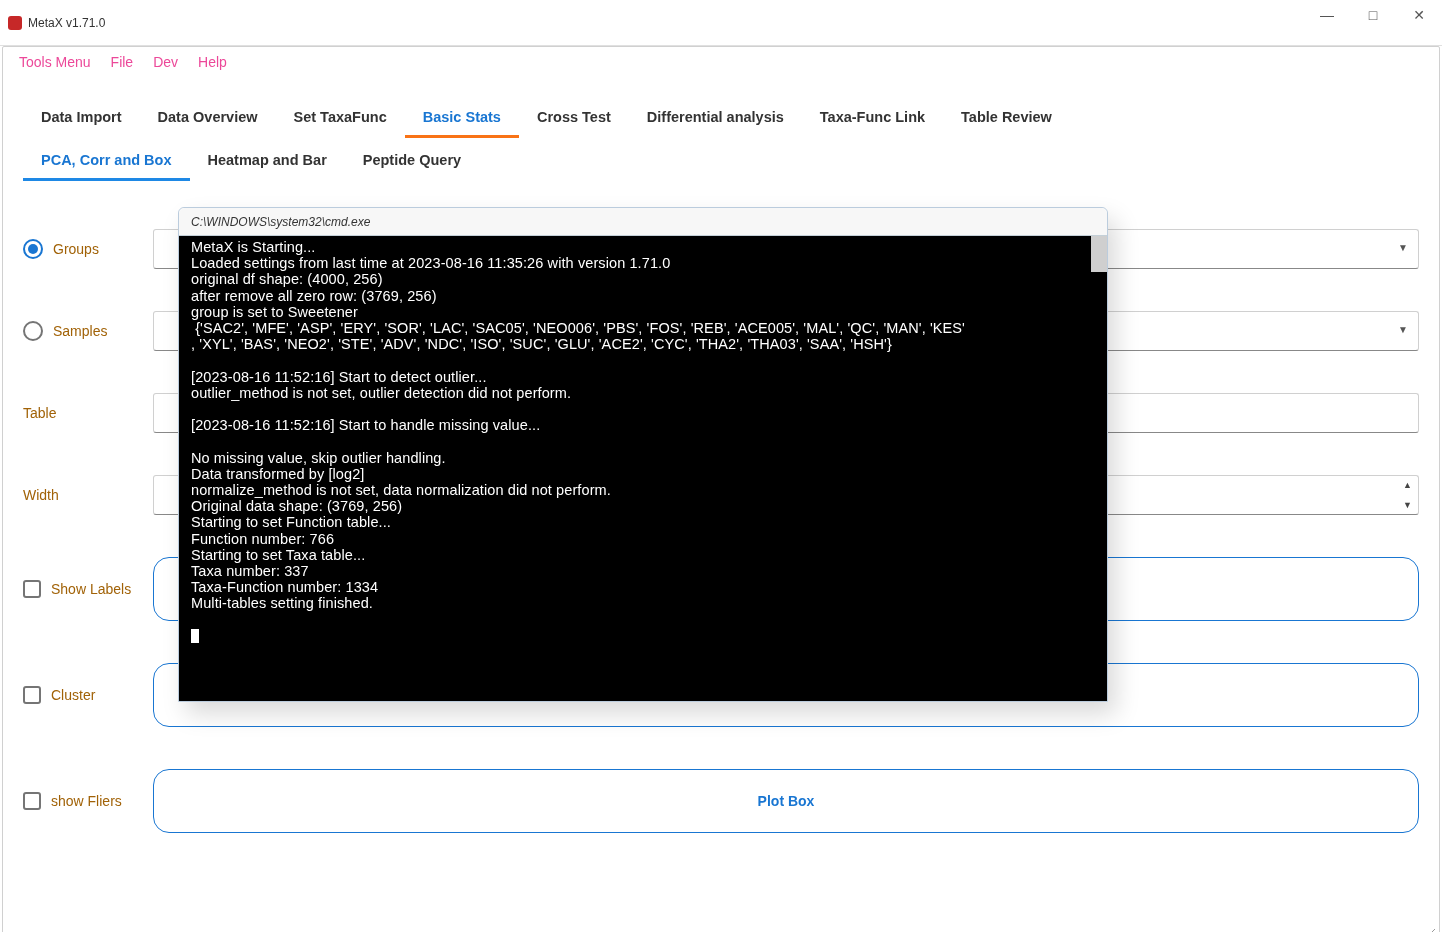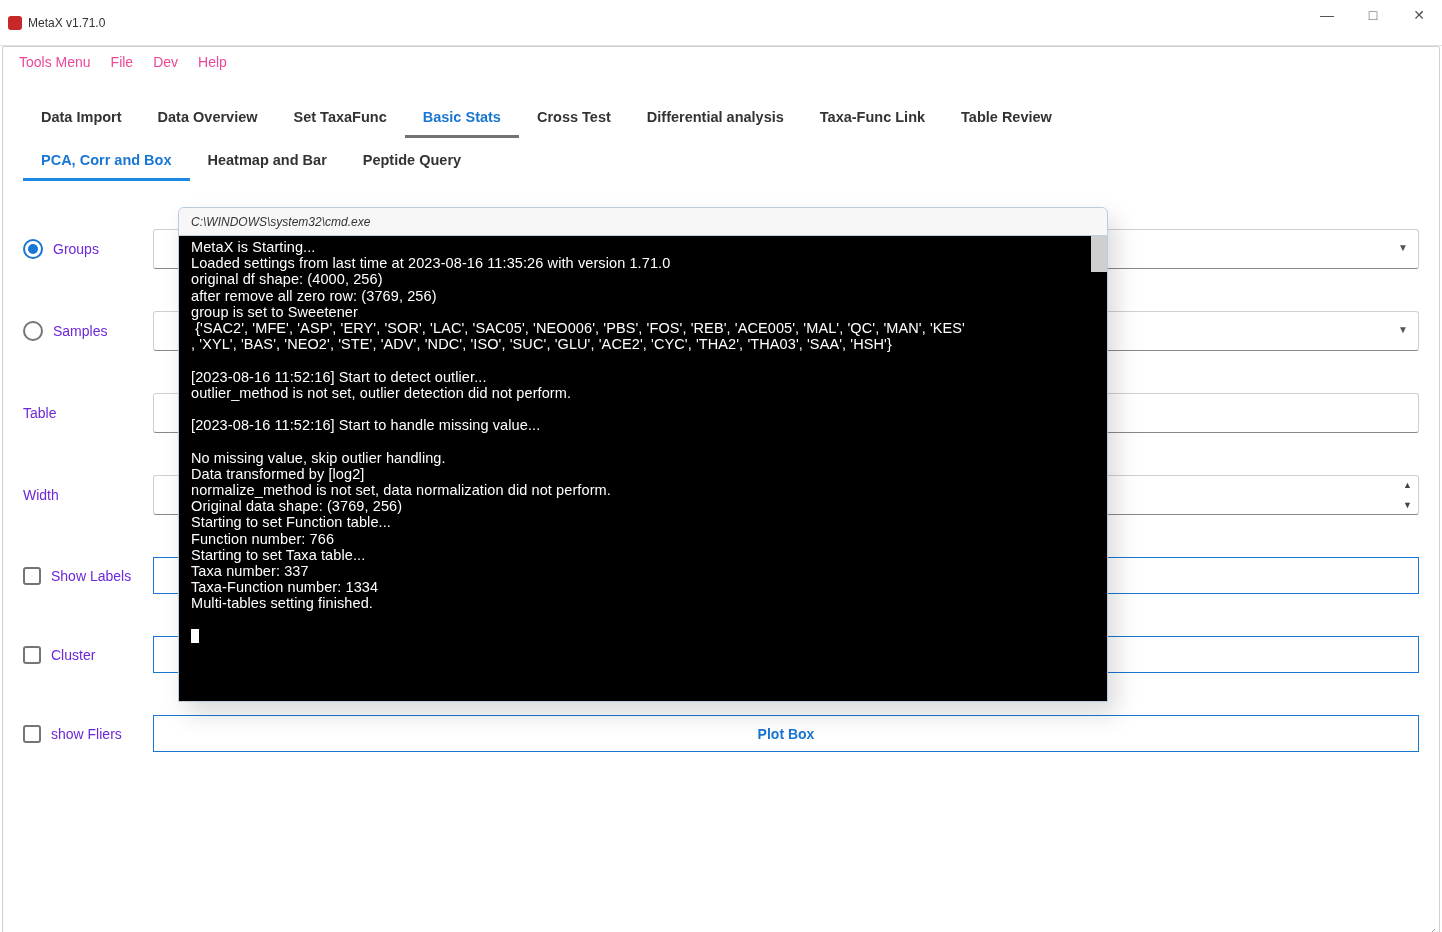--- a/index.html
+++ b/index.html
@@ -13,38 +13,38 @@
 
 .menubar { height: 30px; display:flex; align-items:center; padding-left:6px; border-bottom: 1px solid #e0e0e0;}
 .menu-item-top { padding: 4px 10px; font-size:14px; color:#ec4899; cursor:default;}
 
 .main-window { border:1px solid #d0d0d0; border-radius:2px; margin:0 2px 2px 2px; height: calc(932px - 30px - 2px); position:relative; background:#fff;}
 .menubar { border-bottom:none;}
 .content-area { padding: 0 20px;}
 
 .main-tabs { display:flex; margin-top:22px; gap:0; font-weight:700; font-size:14.5px; color:#333;}
 .main-tab { padding: 10px 18px; cursor:pointer;}
-.main-tab.active { color:#1976d2; border-bottom: 3px solid #737373;}
+.main-tab.active { color:#1976d2; border-bottom: 3px solid #f97316;}
 .sub-tabs { display:flex; margin-top:4px; font-weight:700; font-size:14.5px; color:#333;}
 .sub-tab { padding: 10px 18px; cursor:pointer;}
 .sub-tab.active { color:#1976d2; border-bottom: 3px solid #1e88e5;}
 
 .form-area { margin-top: 48px; display:flex; flex-direction:column; gap:42px;}
 .form-row { display:flex; align-items:center;}
 .radio-col, .label-col { width:130px; display:flex; align-items:center; gap:10px;}
-.label-text { font-size:14px; color:#6d28d9;}
+.label-text { font-size:14px; color:#a16207;}
 .radio { width:20px; height:20px; border-radius:50%; border:2px solid #1976d2; display:flex; align-items:center; justify-content:center;}
 .radio .dot { width:10px; height:10px; border-radius:50%; background:#1976d2;}
 .radio.unchecked { border-color:#757575;}
 .checkbox { width:18px; height:18px; border:2px solid #757575; border-radius:3px;}
 .field-input { flex:1; height:40px; border:1px solid #d0d0d0; border-radius:3px; border-bottom:1px solid #888; position:relative;}
 .field-input .caret { position:absolute; right:10px; top:12px; font-size:10px; color:#555;}
 .field-input .spinners { position:absolute; right:6px; top:4px; display:flex; flex-direction:column; gap:10px; font-size:9px; color:#444;}
 
-.button-wide { flex:1; height:37px; border:1.5px solid #1976d2; border-radius:0; display:flex; align-items:center; justify-content:center; color:#1976d2; font-size:14px; font-weight:600; background:#fff;}
+.button-wide { flex:1; height:64px; border:1.5px solid #1976d2; border-radius:16px; display:flex; align-items:center; justify-content:center; color:#1976d2; font-size:14px; font-weight:600; background:#fff;}
 
 .resize-grip { position:absolute; bottom:2px; right:2px; width:14px; height:14px; background:
   linear-gradient(135deg, transparent 0 40%, #999 40% 46%, transparent 46% 62%, #999 62% 68%, transparent 68% 84%, #999 84% 90%, transparent 90%);}
 
 
 .console-wrap { position:absolute; left:178px; top:207px; width:930px; height:495px; border:1px solid #bcd; border-radius:6px 6px 0 0; background:#fff; box-shadow: 8px 12px 24px rgba(0,0,0,0.15);}
 .console-title { height:28px; border-bottom:1px solid #c4d0d8; display:flex; align-items:center; padding-left:12px; font-size:12px; color:#333; background:#f7f7f7; border-radius:6px 6px 0 0;font-style:italic;}
 .console-body { background:#000; color:#fff; font-family: "NSimSun","SimSun","Courier New",monospace; font-size:14.5px; line-height:15.2px; padding:4px 4px 2px 12px; height:calc(100% - 28px); overflow:hidden; position:relative; white-space:pre; letter-spacing:0.1px;}
 .console-scroll { position:absolute; top:0; right:0; width:16px; height:36px; background:#cfcfcf;}
 .cursor-block { display:inline-block; width:8px; height:14px; background:#fff; vertical-align:bottom;}

